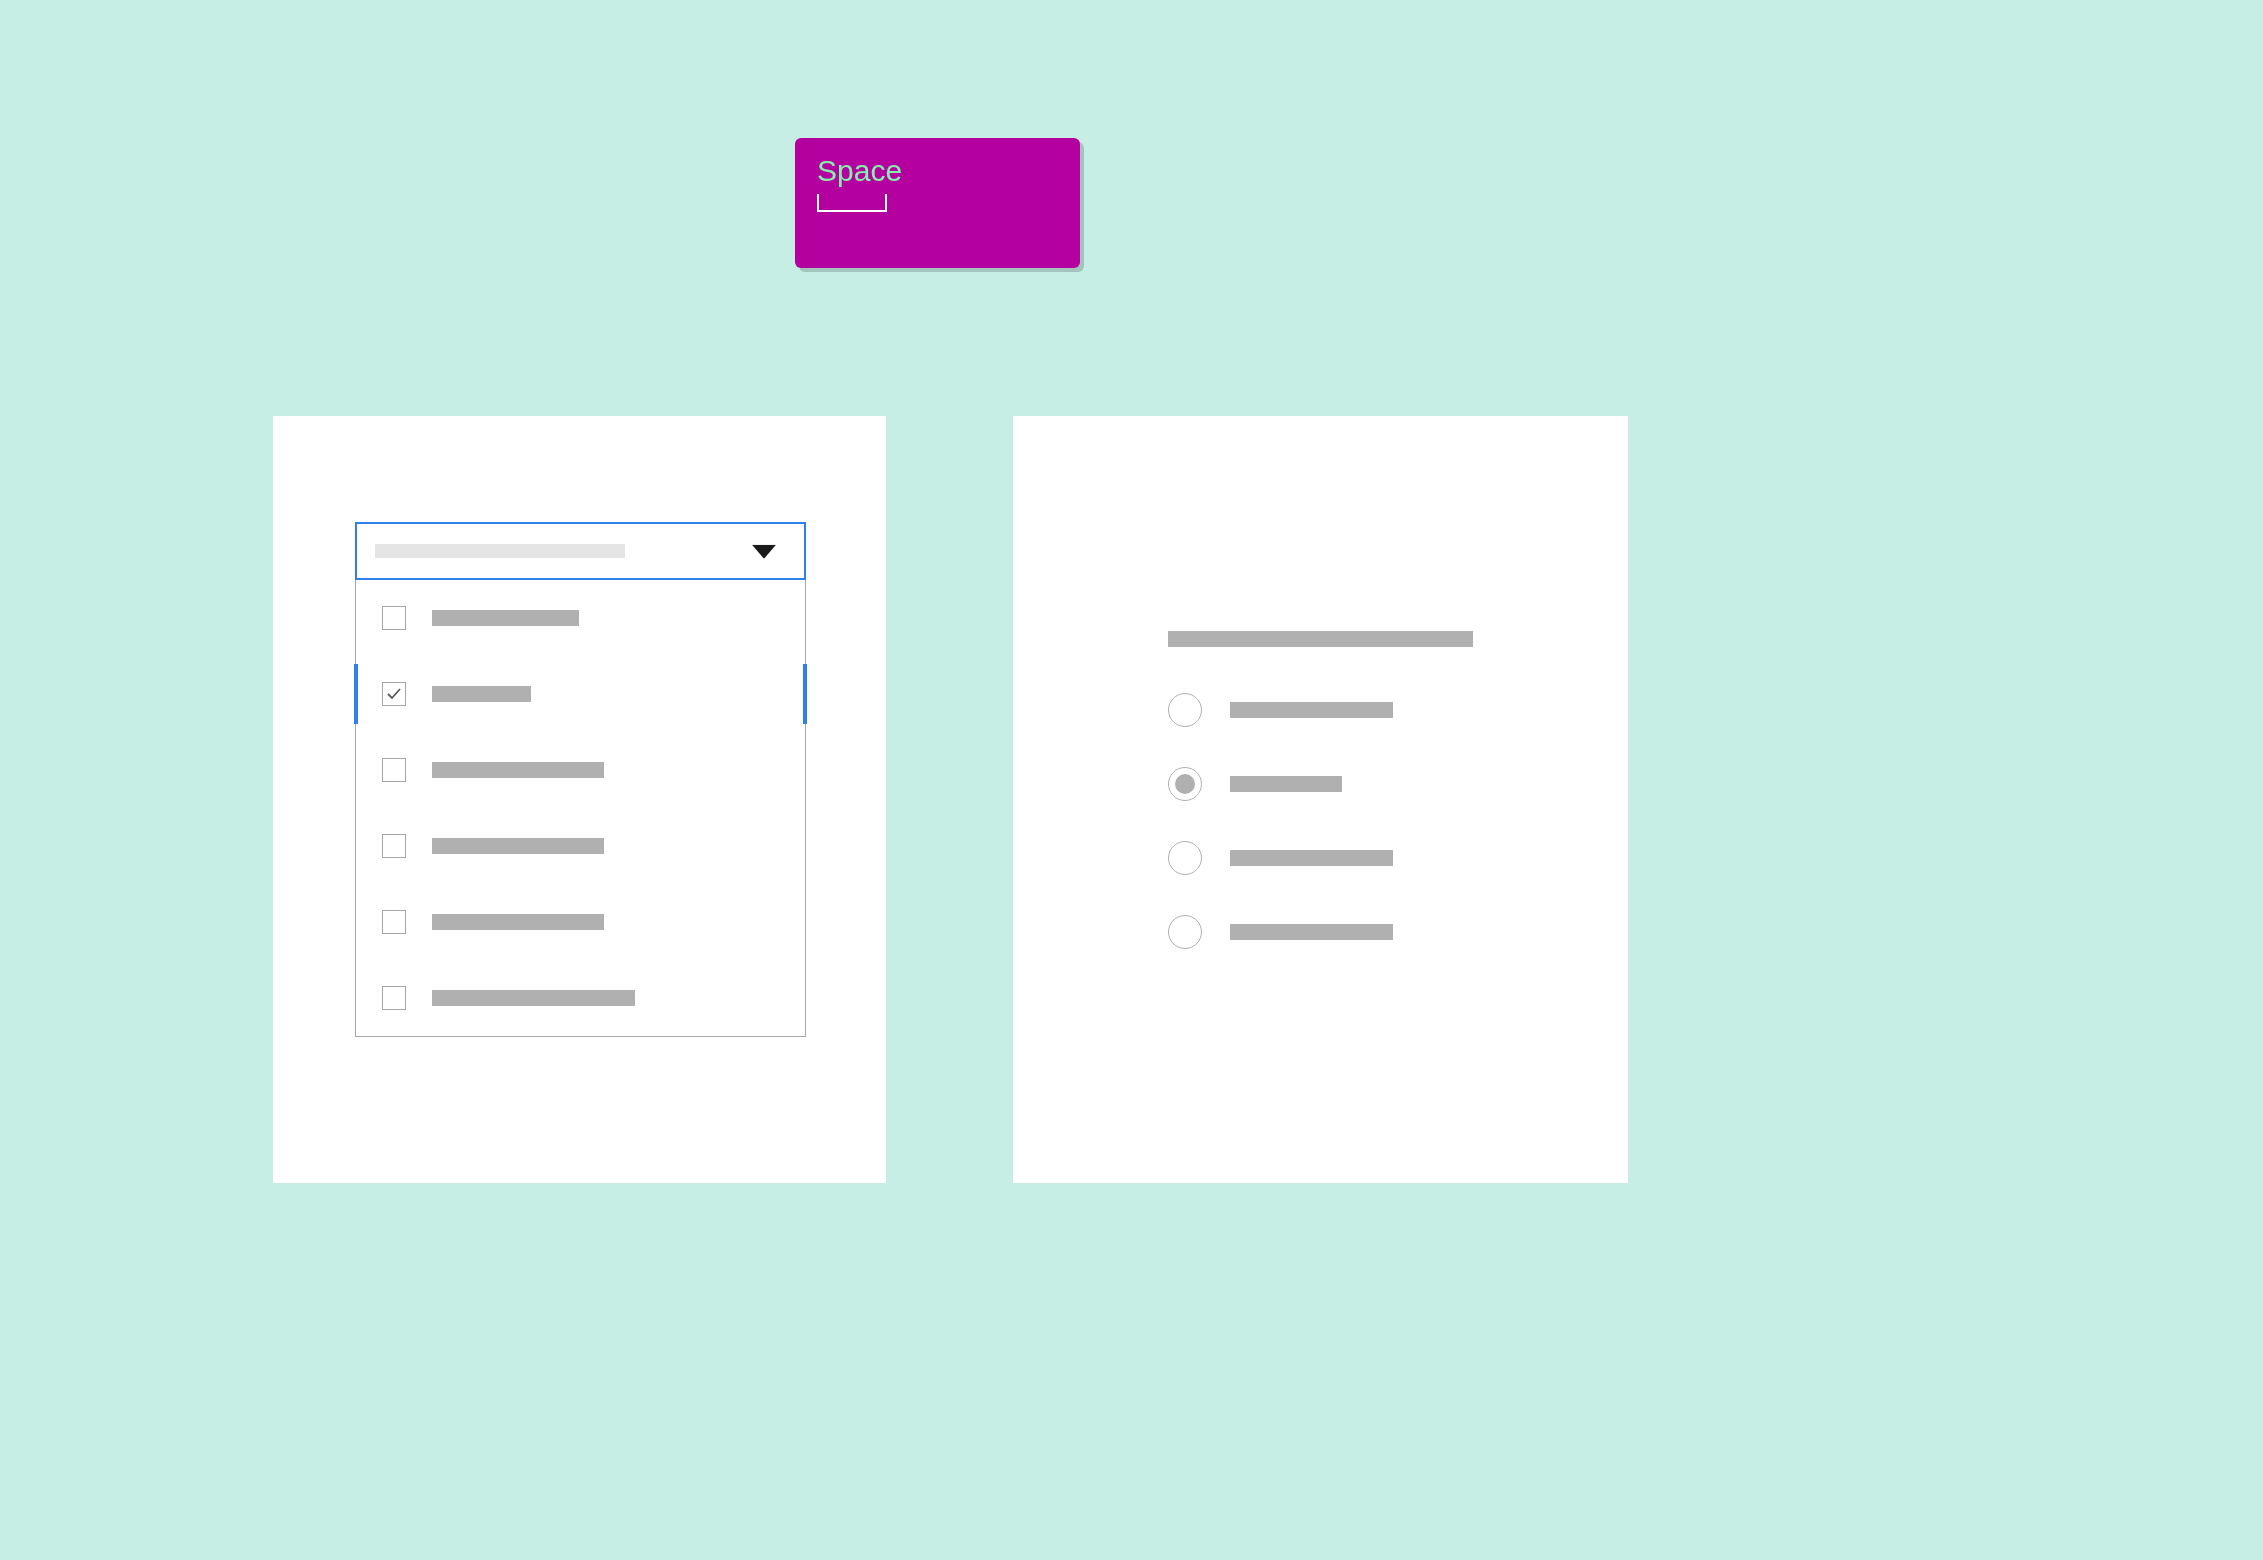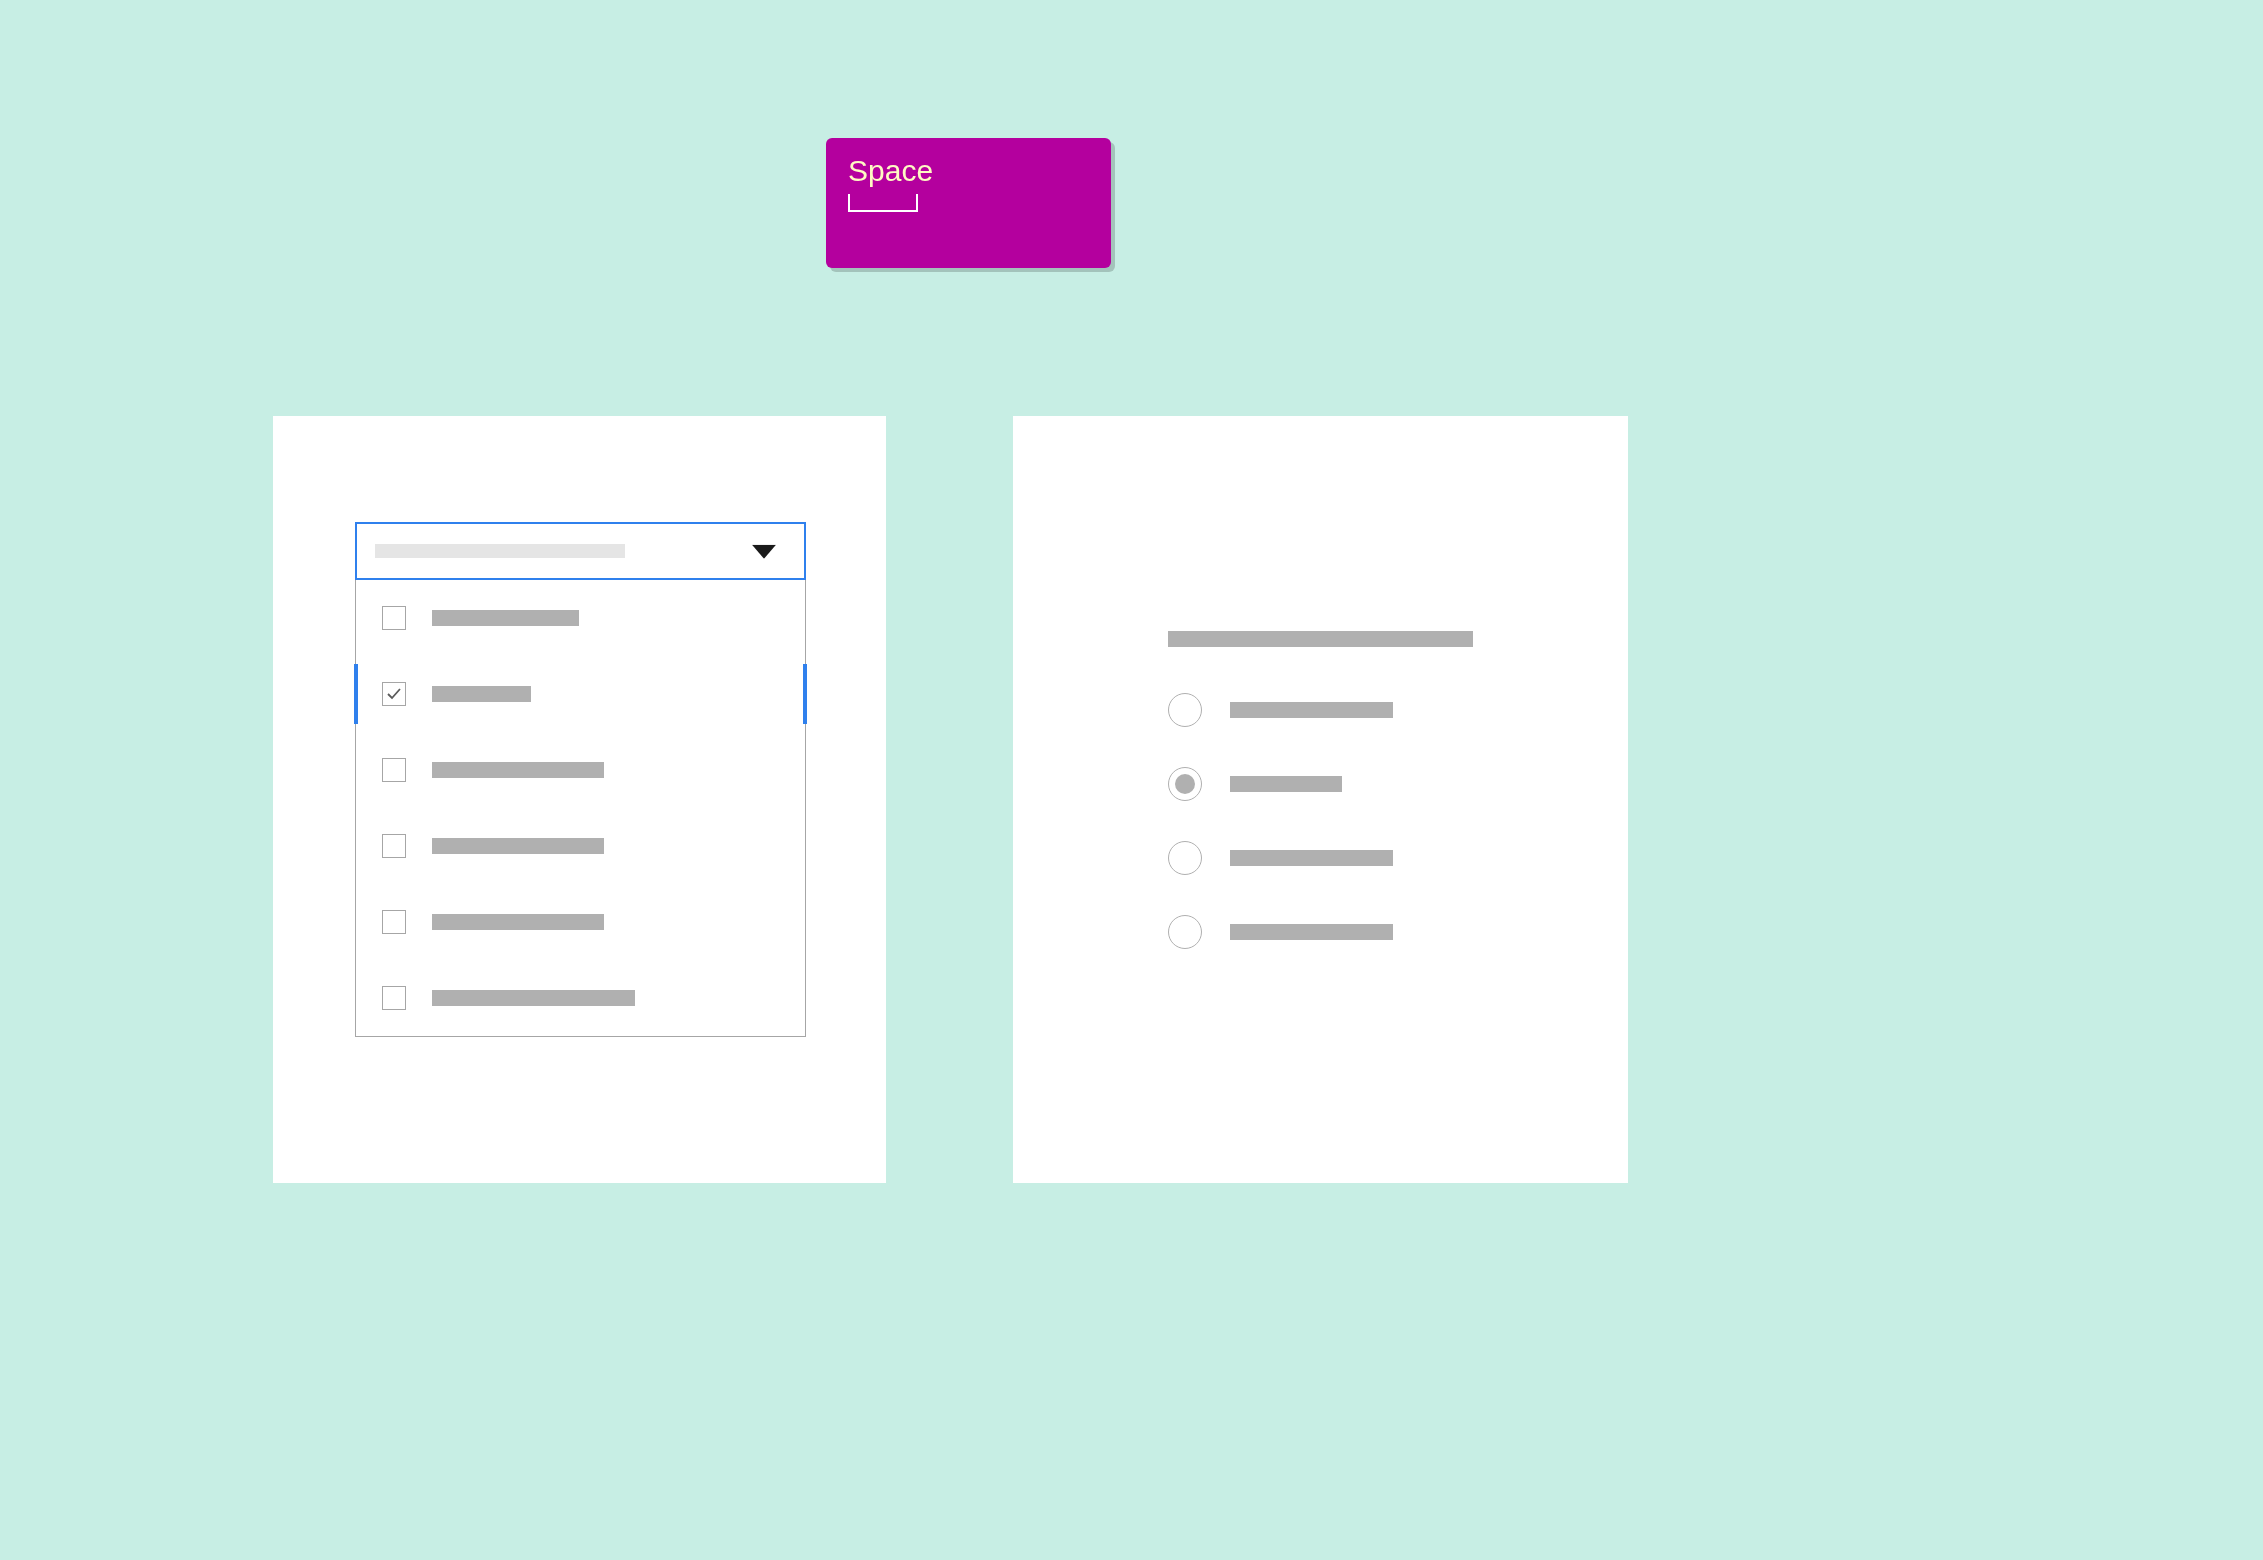--- a/index.html
+++ b/index.html
@@ -15,22 +15,21 @@
   .key-badge {
     position: absolute;
     left: 795px;
     top: 138px;
     width: 285px;
     height: 130px;
     background: #B4009E;
     border-radius: 6px;
     box-shadow: 4px 4px 0 rgba(0,0,0,0.18);
     padding: 16px 22px;
-    color: #fef9c3;
-    margin-left: 31px;
+    color: #86efac;
   }
   .key-badge-label {
     font-size: 30px;
     font-weight: 400;
     line-height: 1.1;
   }
   .key-badge-bracket {
     position: absolute;
     left: 22px;
     bottom: 56px;

